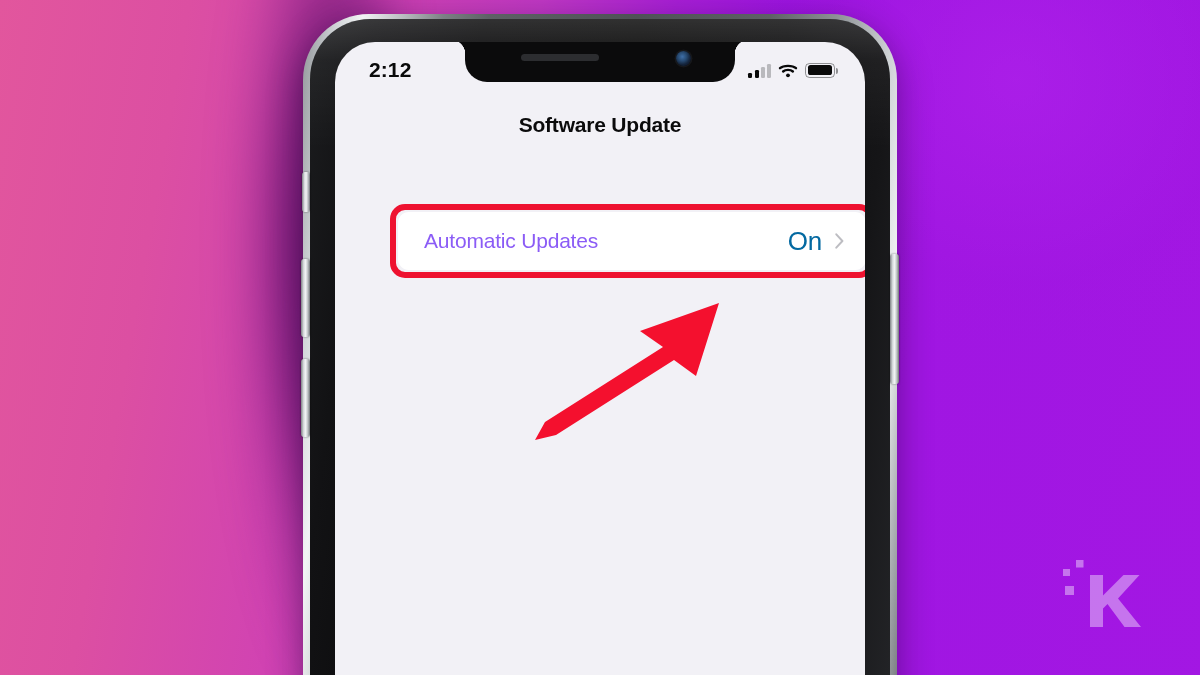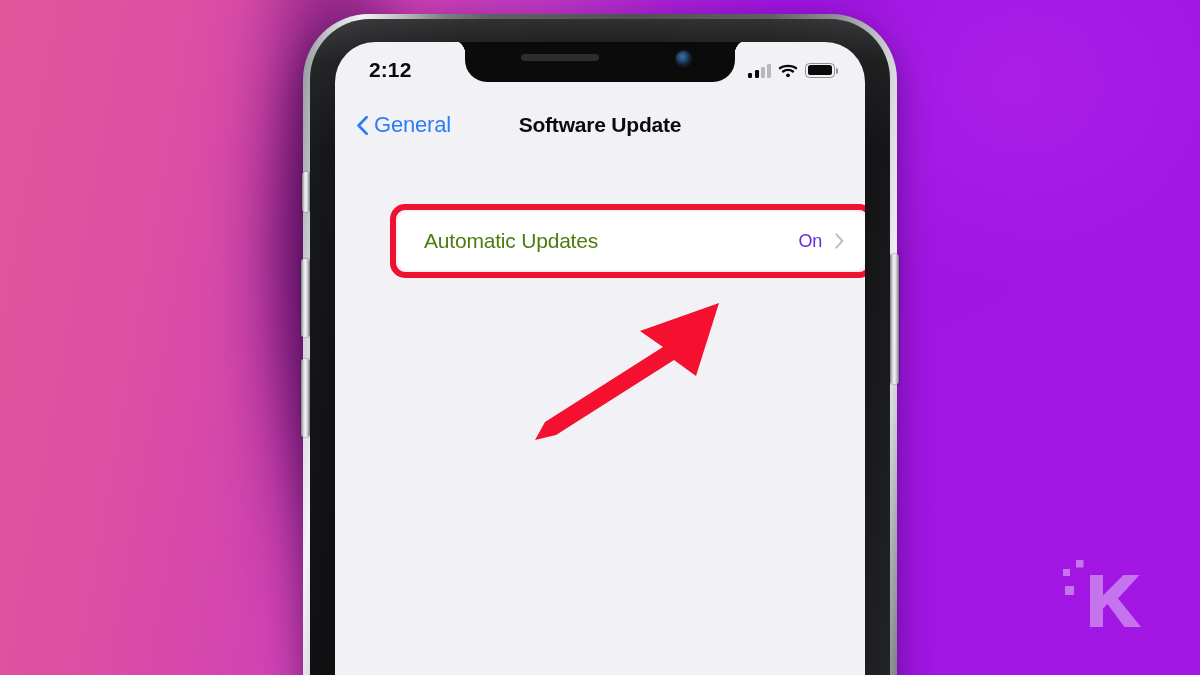--- a/index.html
+++ b/index.html
@@ -331,31 +331,31 @@
     display: flex;
     align-items: center;
     justify-content: space-between;
     padding: 0 22px 0 26px;
     box-sizing: border-box;
     z-index: 4;
     cursor: pointer;
   }
   .row-label {
     font-size: 21px;
-    color: #4d7c0f;
+    color: #8b5cf6;
     letter-spacing: -0.2px;
   }
   .row-right {
     display: flex;
     align-items: center;
     gap: 13px;
   }
   .row-value {
-    font-size: 18px;
-    color: #6d28d9;
+    font-size: 26px;
+    color: #0369a1;
     letter-spacing: -0.2px;
   }
   .chevron-right {
     width: 9px;
     height: 16px;
     flex: none;
   }
 
   
   .red-arrow {
@@ -422,26 +422,20 @@
             <circle cx="10" cy="12.3" r="1.9" fill="#0a0a0a"></circle>
           </svg>
           <div class="battery">
             <div class="fill"></div>
             <div class="cap"></div>
           </div>
         </div>
       </div>
 
       <div class="navbar">
-        <div class="nav-back">
-          <svg class="chevron-left" viewBox="0 0 11 19" aria-hidden="true">
-            <path d="M9.6 1.3 L1.6 9.5 L9.6 17.7" fill="none" stroke="#2d7df6" stroke-width="2.7" stroke-linecap="round" stroke-linejoin="round"></path>
-          </svg>
-          <span class="nav-back-label">General</span>
-        </div>
         <div class="nav-title">Software Update</div>
       </div>
 
       <div class="settings-row">
         <span class="row-label">Automatic Updates</span>
         <span class="row-right">
           <span class="row-value">On</span>
           <svg class="chevron-right" viewBox="0 0 9 16" aria-hidden="true">
             <path d="M1.3 1.3 L7.4 8 L1.3 14.7" fill="none" stroke="#bdbdc2" stroke-width="2" stroke-linecap="round" stroke-linejoin="round"></path>
           </svg>

